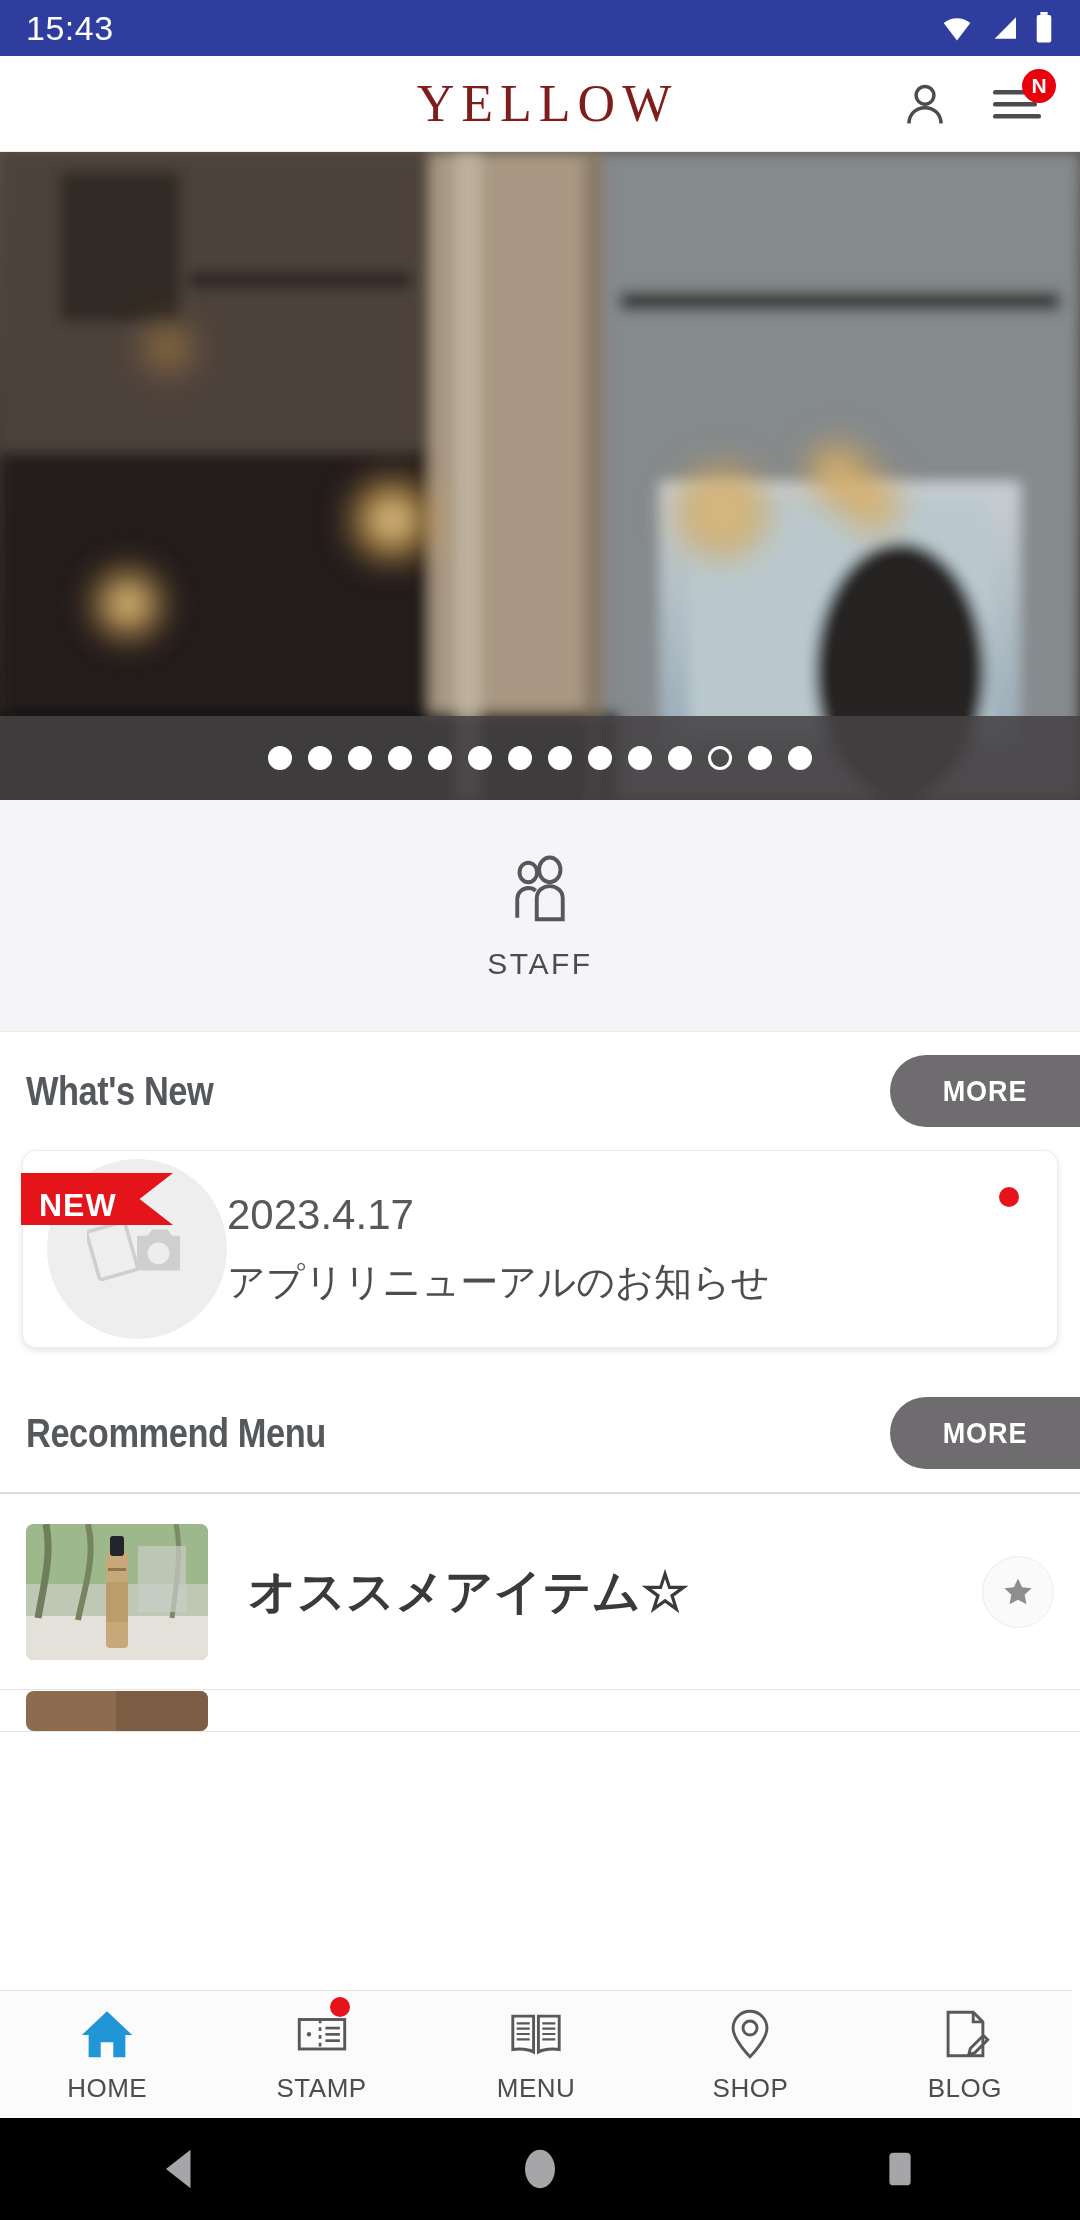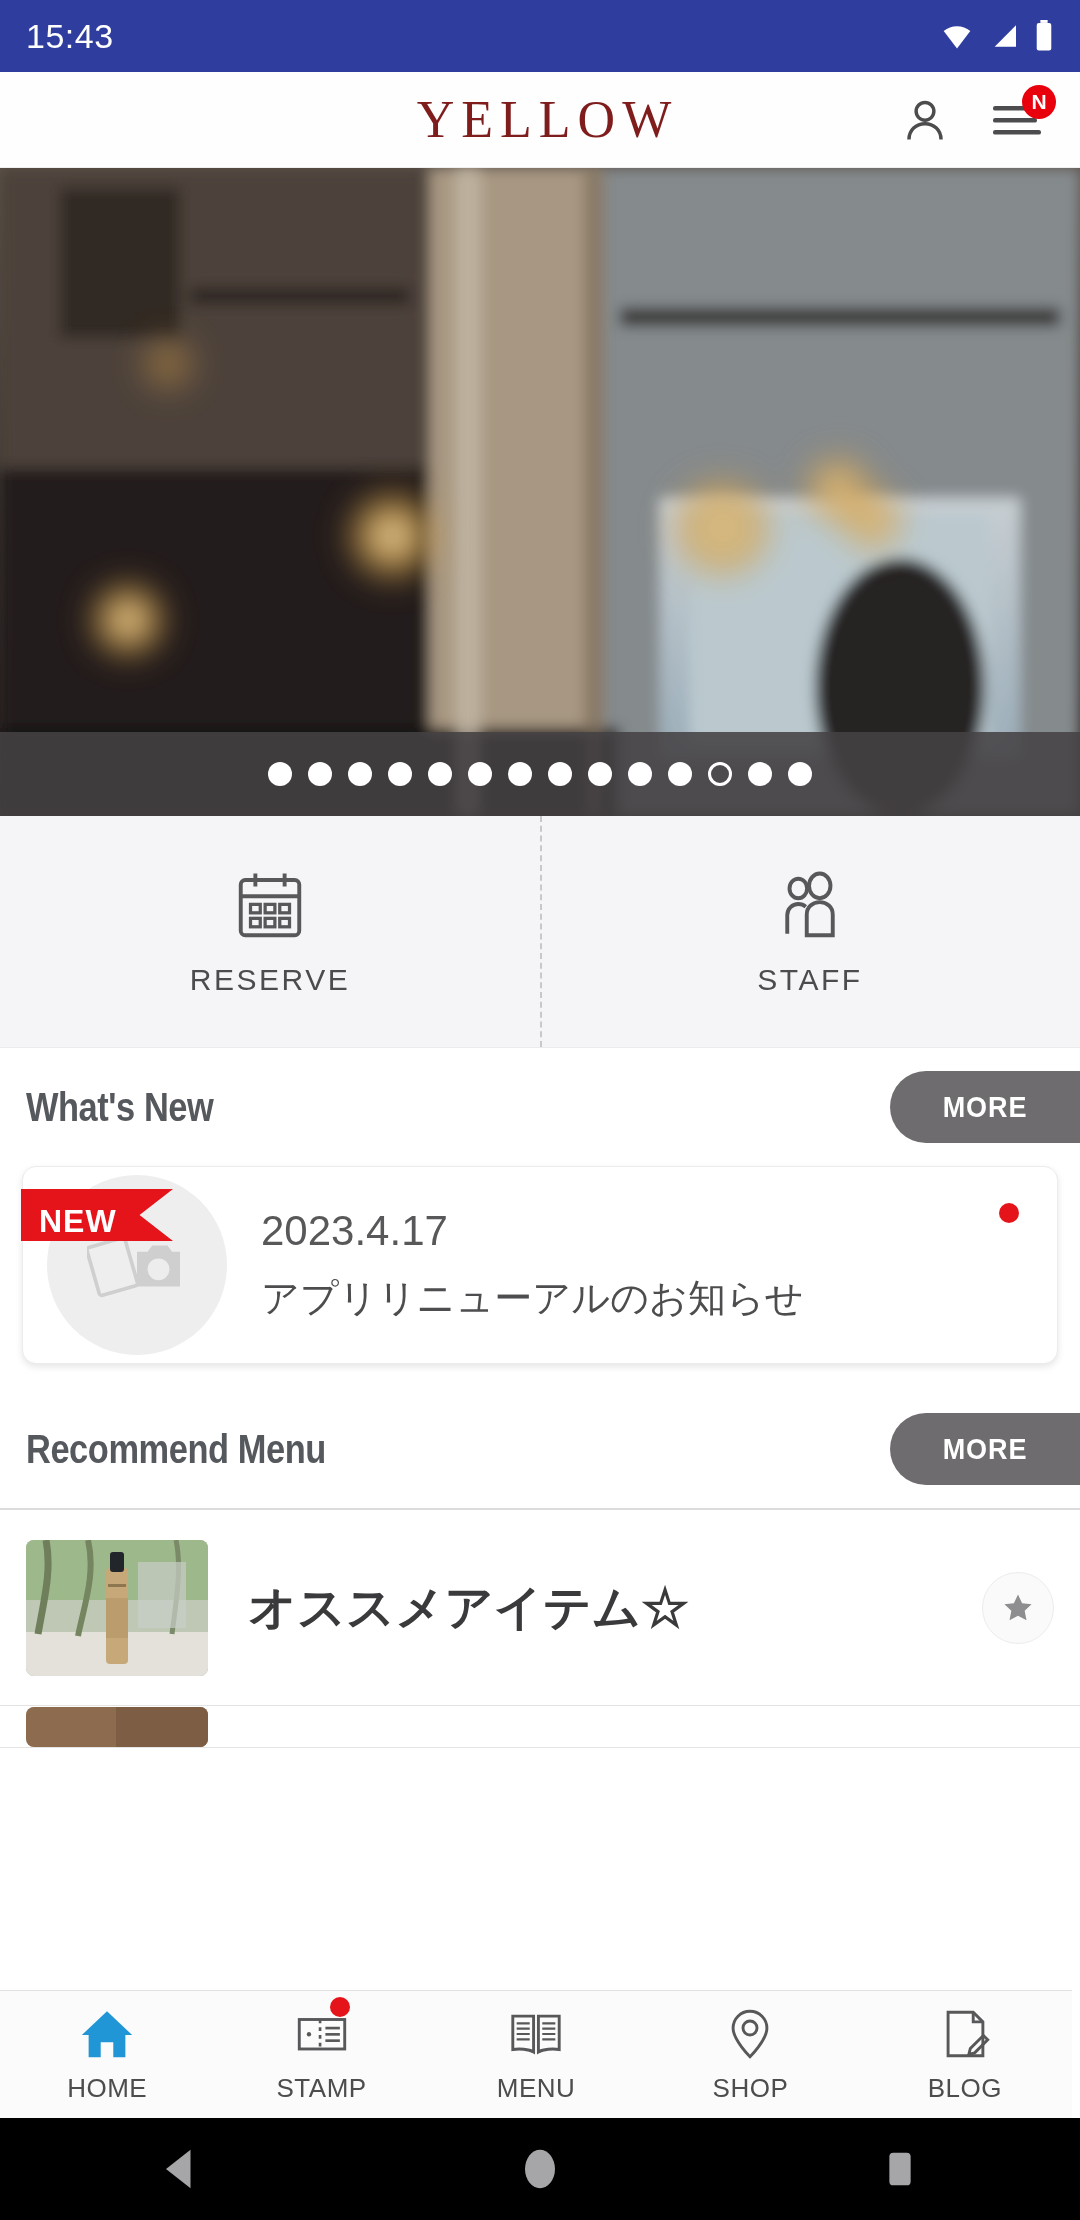--- a/index.html
+++ b/index.html
@@ -6,21 +6,21 @@
   html, body {
     width:1080px; height:2220px;
     background:#ffffff;
     font-family:"Liberation Sans", sans-serif;
     overflow:hidden;
   }
   .phone { position:relative; width:1080px; height:2220px; background:#fff; }
 
   
   .statusbar {
-    height:72px; background:#2f3e9e;
+    height:56px; background:#2f3e9e;
     display:flex; align-items:center; justify-content:space-between;
     padding:0 26px;
   }
   .status-time { color:#fff; font-size:34px; letter-spacing:.5px; }
   .status-icons { display:flex; align-items:center; gap:14px; }
 
   
   .appbar {
     height:96px; background:#fefefe;
     display:flex; align-items:center; position:relative;
@@ -102,21 +102,21 @@
     position:relative; background:#fff; border:1px solid #ececec;
     border-radius:14px; height:198px;
     box-shadow:0 3px 7px rgba(0,0,0,.10);
     display:flex; align-items:center; overflow:visible;
   }
   .news-thumb {
     width:180px; height:180px; margin-left:24px; border-radius:50%;
     background:#eeeeee; flex:none;
     display:flex; align-items:center; justify-content:center;
   }
-  .news-body { margin-left:34px; display:flex; flex-direction:column; gap:18px; }
+  .news-body { display:flex; flex-direction:column; gap:18px; }
   .news-date { font-size:42px; color:#58585a; letter-spacing:0px; }
   .news-text { font-size:38px; color:#4d4d4f; }
   .news-ribbon {
     position:absolute; left:-2px; top:22px; height:52px;
     background:#e5141b; color:#fff; font-size:32px; font-weight:bold;
     display:flex; align-items:center; padding:12px 26px 0 18px;
     letter-spacing:1px;
     clip-path:polygon(0 0, 100% 0, 78% 50%, 100% 100%, 0 100%);
     width:152px;
   }
@@ -274,34 +274,20 @@
       <span class="dot"></span>
       <span class="dot hollow"></span>
       <span class="dot"></span>
       <span class="dot"></span>
     </div>
   </div>
 
   <div class="quick">
     <div class="quick-cell">
       <svg width="78" height="78" viewBox="0 0 24 24">
-        <rect x="3" y="4" width="18" height="17" rx="1.4" fill="none" stroke="#58585a" stroke-width="1.2"></rect>
-        <path d="M3 9 H21" stroke="#58585a" stroke-width="1.2"></path>
-        <path d="M7.5 2 V6 M16.5 2 V6" stroke="#58585a" stroke-width="1.2" fill="none"></path>
-        <rect x="6" y="11.5" width="3" height="2.6" fill="none" stroke="#58585a" stroke-width="1"></rect>
-        <rect x="10.5" y="11.5" width="3" height="2.6" fill="none" stroke="#58585a" stroke-width="1"></rect>
-        <rect x="15" y="11.5" width="3" height="2.6" fill="none" stroke="#58585a" stroke-width="1"></rect>
-        <rect x="6" y="15.8" width="3" height="2.6" fill="none" stroke="#58585a" stroke-width="1"></rect>
-        <rect x="10.5" y="15.8" width="3" height="2.6" fill="none" stroke="#58585a" stroke-width="1"></rect>
-        <rect x="15" y="15.8" width="3" height="2.6" fill="none" stroke="#58585a" stroke-width="1"></rect>
-      </svg>
-      <div class="quick-label">RESERVE</div>
-    </div>
-    <div class="quick-cell">
-      <svg width="78" height="78" viewBox="0 0 24 24">
         <ellipse cx="8.4" cy="6.6" rx="2.7" ry="3" fill="none" stroke="#58585a" stroke-width="1.2"></ellipse>
         <ellipse cx="15" cy="5.8" rx="3.3" ry="3.8" fill="none" stroke="#58585a" stroke-width="1.2"></ellipse>
         <path d="M5 20.5 V14.8 C5 12.8 6.6 11.4 8.4 11.4 C9.3 11.4 10.1 11.7 10.7 12.2" fill="none" stroke="#58585a" stroke-width="1.2"></path>
         <path d="M11 21 V14.6 C11 12.3 12.8 10.8 15 10.8 C17.2 10.8 19 12.3 19 14.6 V21 Z" fill="none" stroke="#58585a" stroke-width="1.2"></path>
       </svg>
       <div class="quick-label">STAFF</div>
     </div>
   </div>
 
   <div class="section-head">

